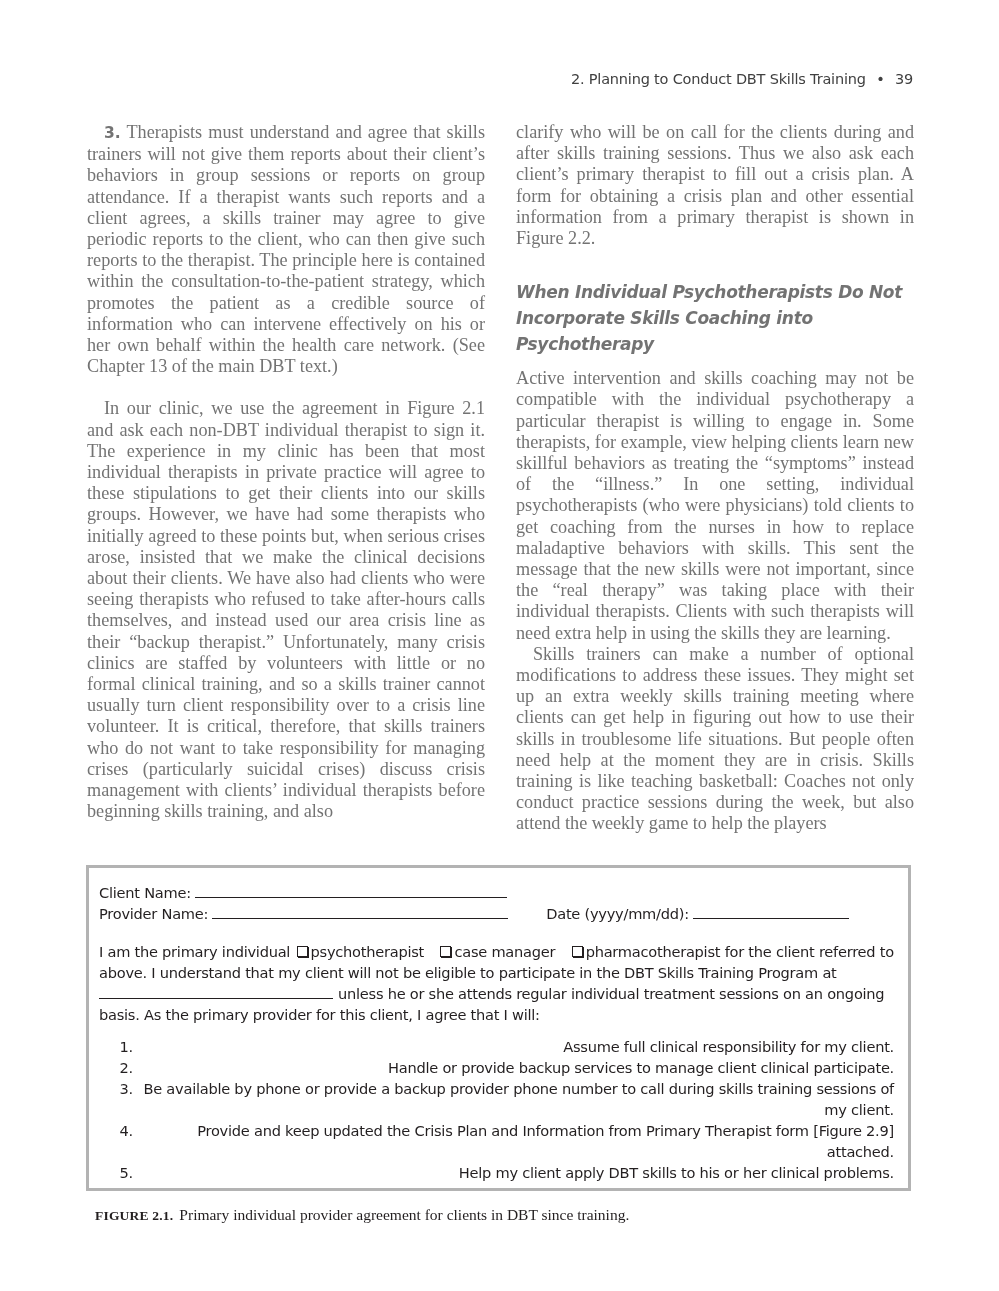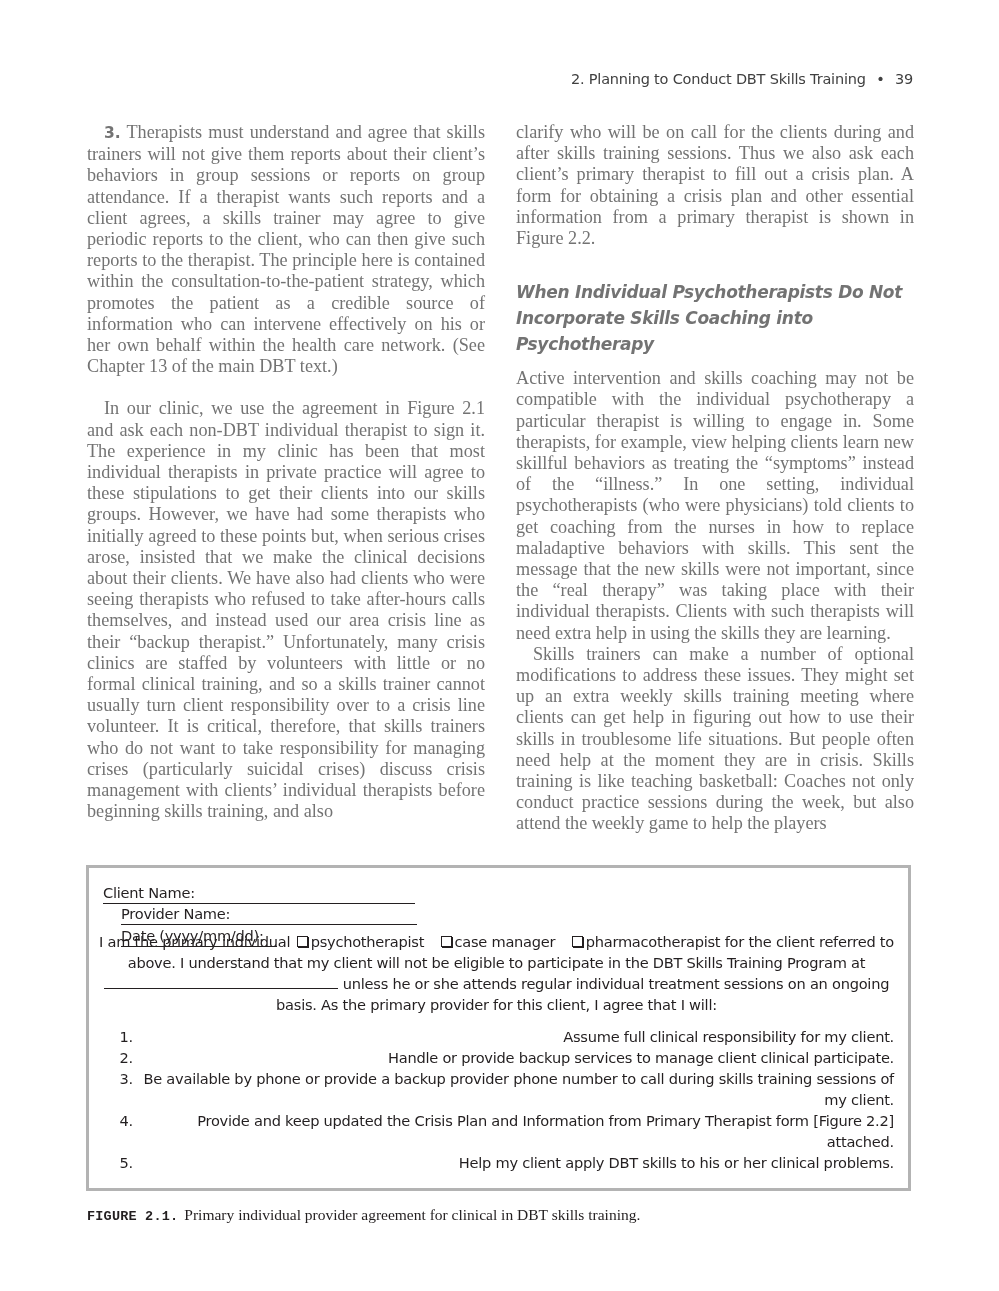--- a/index.html
+++ b/index.html
@@ -25,42 +25,42 @@
       font-size: 17px; line-height: 26px; text-align: left; margin: 30px 0 11px 0 !important;
       letter-spacing: -0.3px;
     }
     .form-box {
       position: absolute; left: 86px; top: 865px; width: 819px; height: 320px;
       border: 3px solid #b3b3b3; box-sizing: content-box;
       font-family: "DejaVu Sans", sans-serif; font-size: 14.6px; line-height: 21px; color: #231f20;
       letter-spacing: -0.25px;
     }
     .form-inner { position: absolute; left: 10px; top: 14px; right: 14px; }
-    .field-row { display: flex; align-items: baseline; height: 21px; flex-direction: column; }
+    .field-row { display: flex; align-items: baseline; height: 21px; }
     .blank { display: inline-block; border-bottom: 1px solid #231f20; height: 14px; margin-left: 4px; }
     .blank-client { width: 312px; }
     .blank-provider { width: 296px; }
     .blank-date { width: 156px; }
     .blank-program { width: 234px; margin-left: 0; margin-right: 5px; }
-    .date-label { margin-left: 22px; }
-    .statement { margin-top: 7px; text-align: center; }
+    .date-label { margin-left: 38px; }
+    .statement { margin-top: 17px; }
     .checkbox {
       display: inline-block; width: 9px; height: 9px; border: 1.2px solid #231f20;
       margin: 0 3px 0 2px; vertical-align: 0px; box-shadow: 1px 1px 0 #231f20;
     }
     .opt { margin-right: 10px; }
     .list { margin: 11px 0 0 0; padding: 0; list-style: none; }
     .list li { display: flex; margin: 0; }
     .list .n { width: 42px; text-align: right; padding-right: 8px; flex-shrink: 0; box-sizing: border-box; }
     .list .t { flex: 1; text-align: right; }
     .caption {
       position: absolute; left: 87px; top: 1206px;
       font-family: "Liberation Serif", serif; font-size: 15.5px; color: #231f20;
     }
-    .caption .fig { font-family: Liberation Mono, monospace; font-weight: bold; font-size: 13.5px; margin-right: 6px; letter-spacing: 0.2px; }
+    .caption .fig { font-family: Liberation Serif, serif; font-weight: bold; font-size: 13.5px; margin-right: 6px; letter-spacing: 0.2px; margin-left: 8px; }
   </style>
 </head>
 <body>
 
 <div class="running-head">
   <span>2. Planning to Conduct DBT Skills Training</span>
   <span style="margin:0 6px;">•</span>
   <span>39</span>
 </div>
 
@@ -106,25 +106,25 @@
       <li>
           <span class="n">2.</span>
           <span class="t">Handle or provide backup services to manage client clinical participate.</span>
         </li>
       <li>
           <span class="n">3.</span>
           <span class="t">Be available by phone or provide a backup provider phone number to call during skills training sessions of my client.</span>
         </li>
       <li>
           <span class="n">4.</span>
-          <span class="t">Provide and keep updated the Crisis Plan and Information from Primary Therapist form [Figure 2.2] attached.</span>
+          <span class="t">Provide and keep updated the Crisis Plan and Information from Primary Therapist form [Figure 2.9] attached.</span>
         </li>
       <li>
           <span class="n">5.</span>
           <span class="t">Help my client apply DBT skills to his or her clinical problems.</span>
         </li>
     </ol>
   </div>
 </div>
 
 <div class="caption">
-  <span class="fig">FIGURE 2.1.</span><span>Primary individual provider agreement for clinical in DBT skills training.</span>
+  <span class="fig">FIGURE 2.1.</span><span>Primary individual provider agreement for clients in DBT since training.</span>
 </div>
 
 </body></html>

